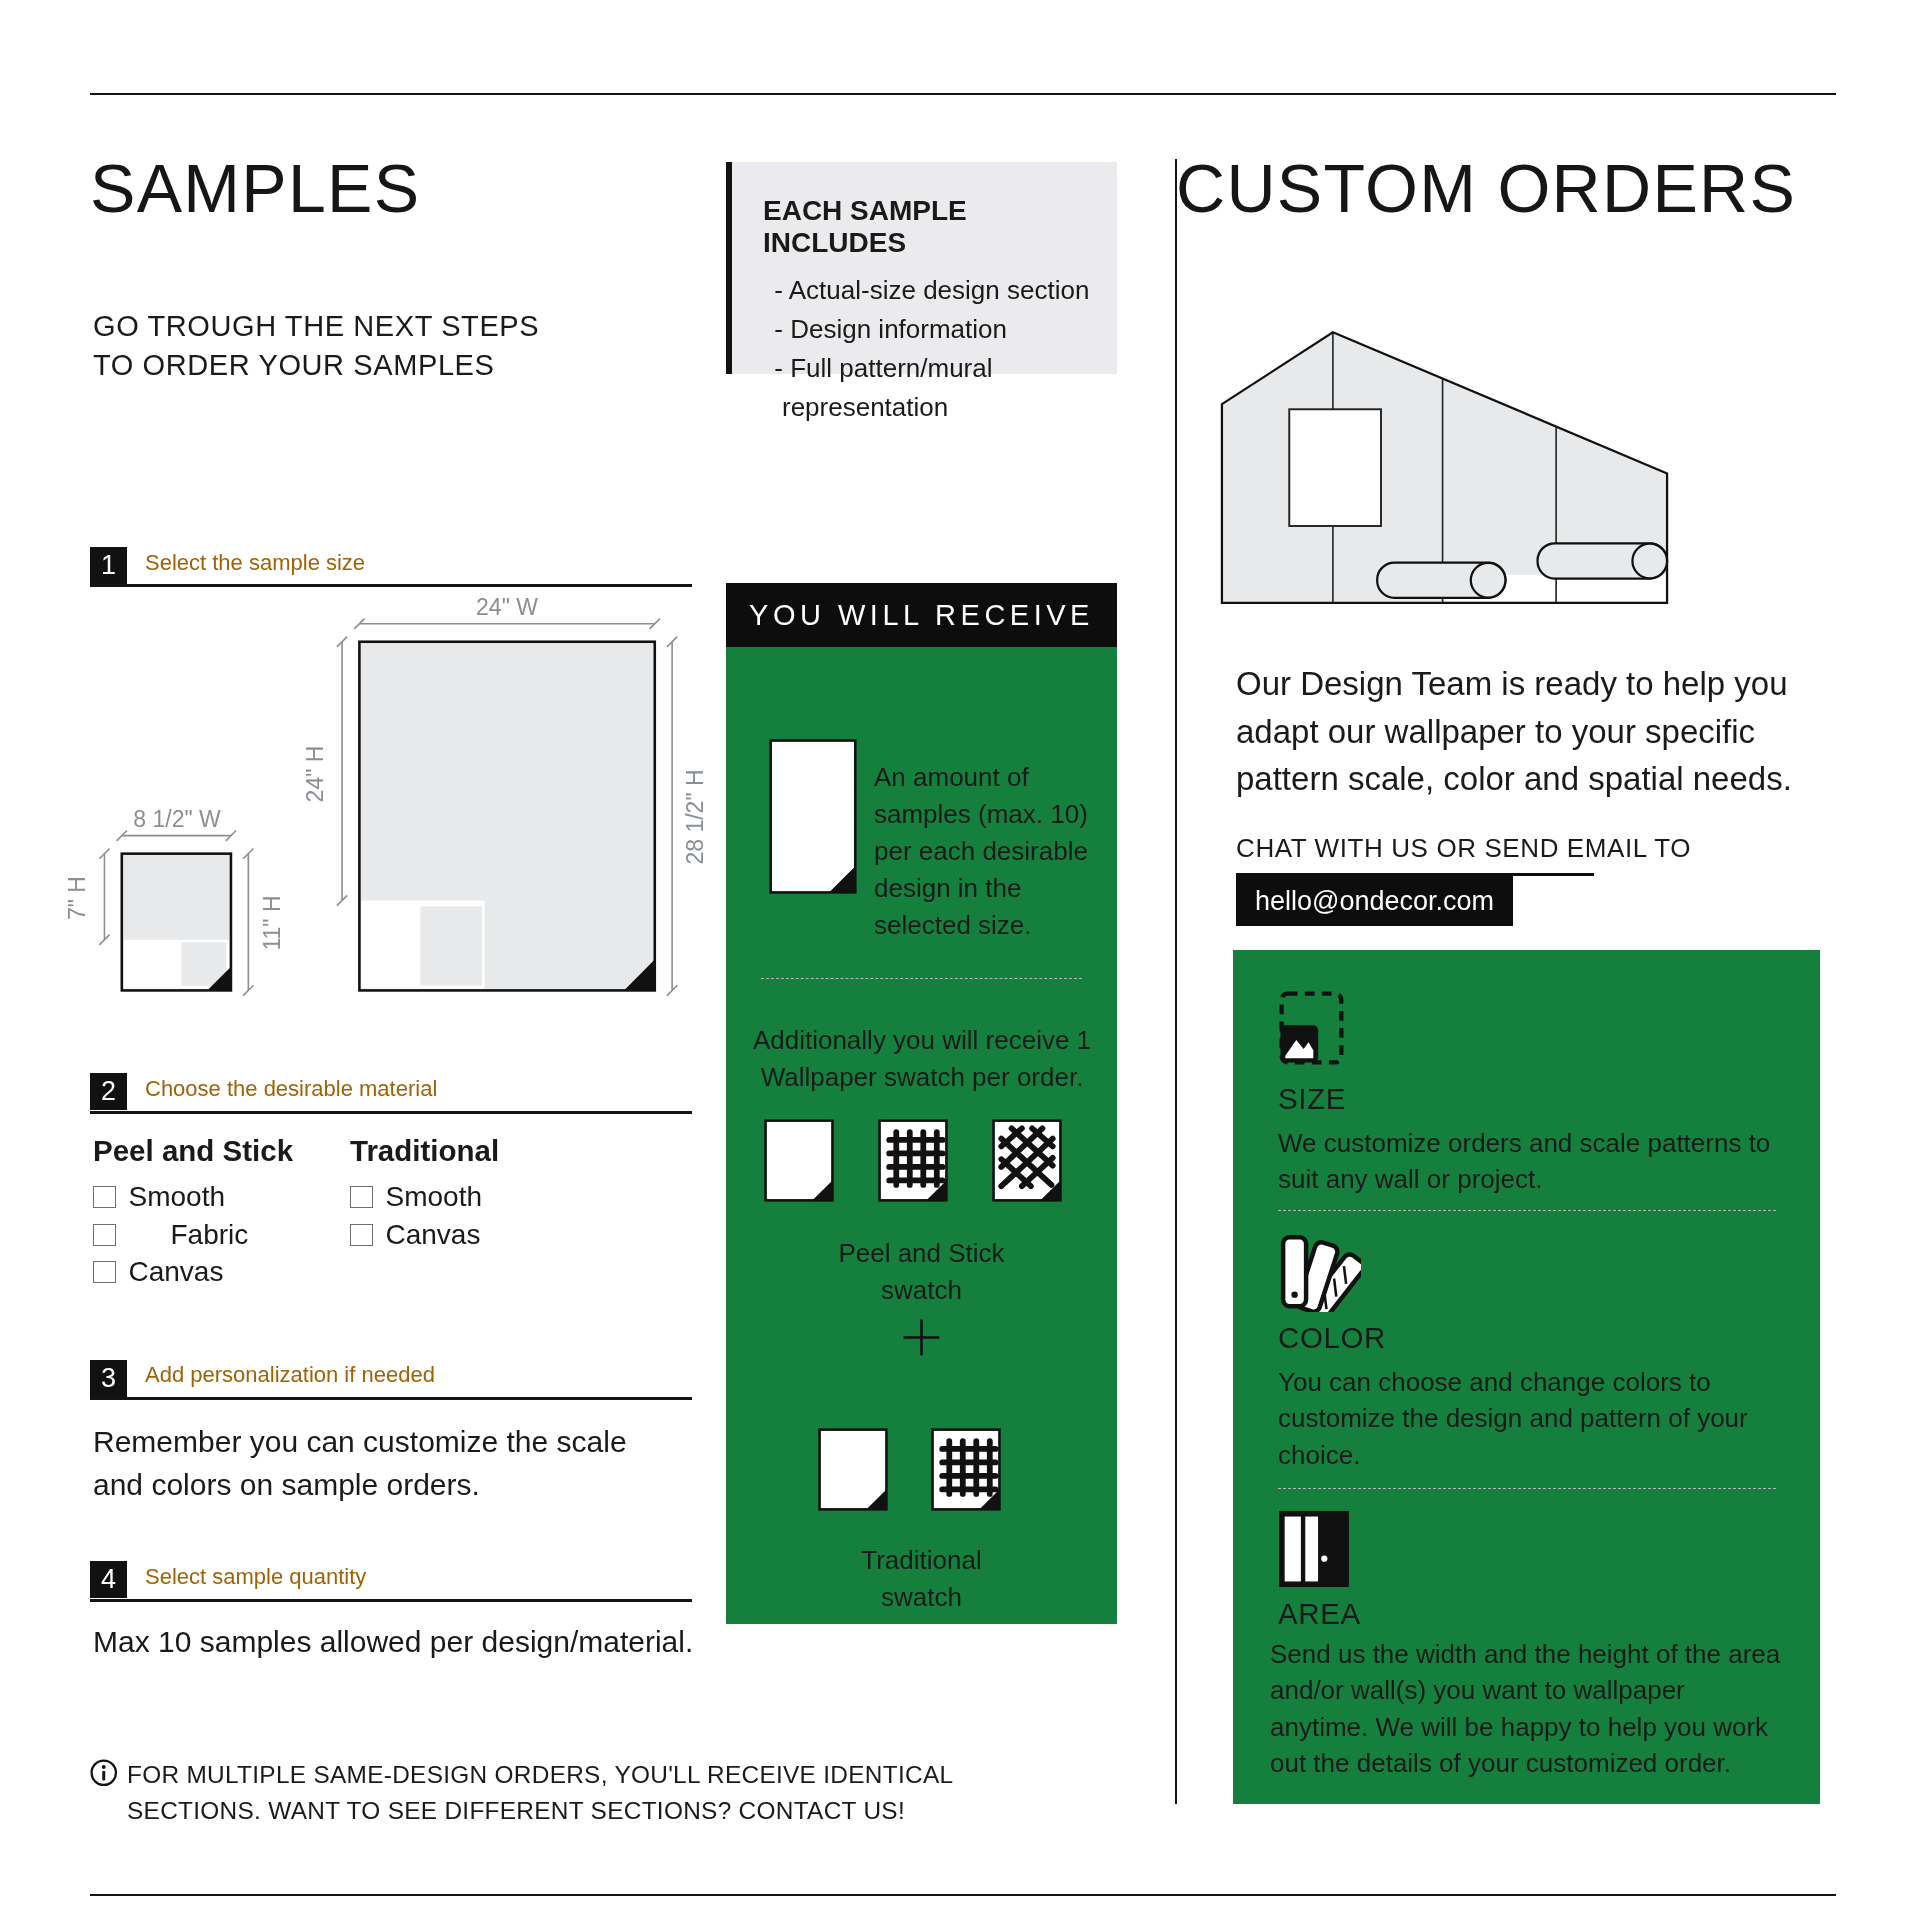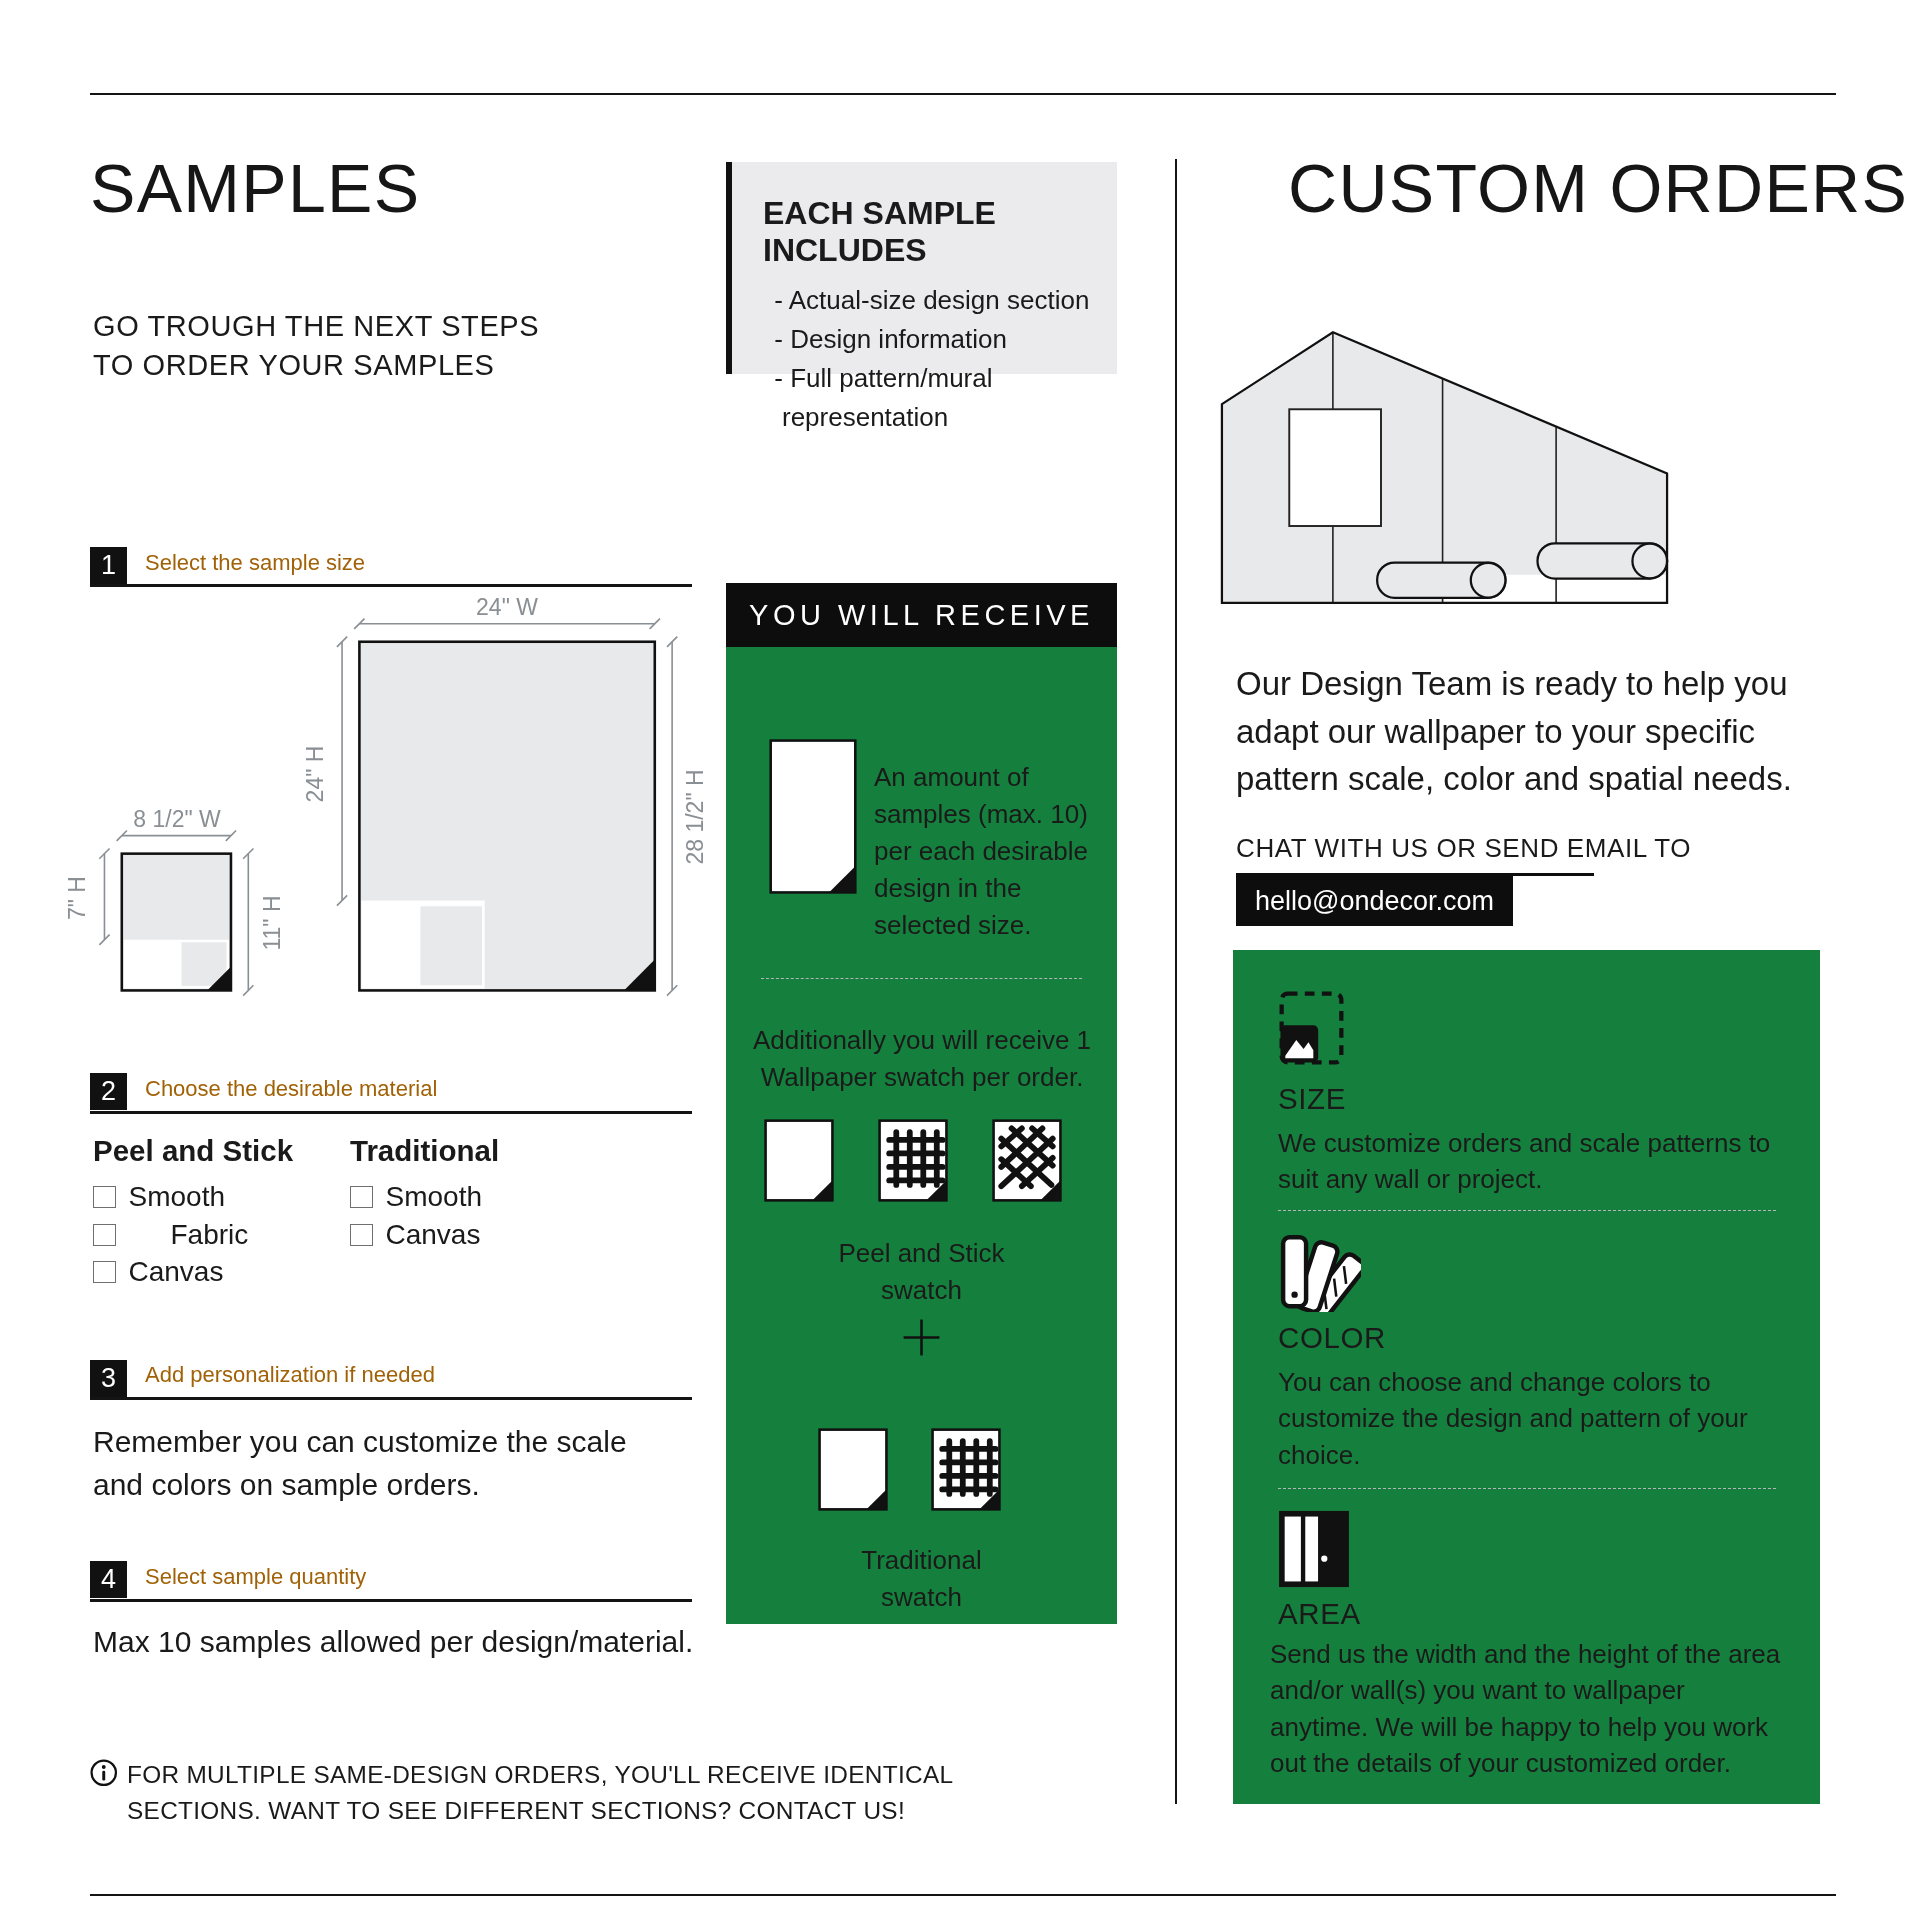--- a/index.html
+++ b/index.html
@@ -15,21 +15,21 @@
   .step-underline{position:absolute;height:2.6px;background:#141414;width:602px;}
   .dim-label{position:absolute;color:#8a8f94;font-size:23px;white-space:nowrap;}
   .hlabel{transform:translateX(-50%);}
   .vlabel{transform:translate(-50%,-50%) rotate(-90deg);}
   .mat-title{font-size:29.5px;font-weight:700;}
   .mat-opt{position:absolute;display:flex;align-items:center;}
   .checkbox{width:20.5px;height:20.5px;border:1.9px solid #6f6f6f;margin-right:13px;background:#fff;}
   .mat-opt span.lbl{font-size:28px;}
   .body-text{font-size:30px;line-height:1.42;}
   .includes-box{background:#ebebed;border-left:6.4px solid #111;}
-  .includes-title{font-size:32px;font-weight:700;}
+  .includes-title{font-size:28px;font-weight:700;}
   .includes-item{font-size:26px;line-height:1.5;padding-left:19px;text-indent:-7.7px;}
   .ywr-bar{background:#0d0d0d;color:#fff;display:flex;align-items:center;justify-content:center;
            font-size:29px;letter-spacing:4.5px;white-space:nowrap;}
   .gray-panel{background:#15803d;}
   .mid-text{font-size:26px;line-height:1.42;}
   .center{text-align:center;}
   .dashed-div{border-top:1.9px dashed #b4b6b8;height:0;}
   .chat-label{font-size:26px;letter-spacing:0.6px;white-space:nowrap;}
   .email-box{background:#0d0d0d;color:#fff;font-size:27px;padding:9.6px 19px;display:inline-block;}
   .feat-name{font-size:29.5px;letter-spacing:0.6px;}
@@ -232,21 +232,21 @@
         <line x1="19" y1="76" x2="102" y2="76"></line>
           <line x1="19" y1="97" x2="102" y2="97"></line>
       </g>
       <polygon points="108,128 108,97 77,128" fill="#111"></polygon>
     </svg>
   </span>
   <div class="abs mid-text center" style="left:825px;top:1542px;width:193px;">Traditional swatch</div>
 
   <div class="abs" style="left:1175px;top:159px;width:1.9px;height:1645px;background:#141414;"></div>
 
-  <div class="abs big-title" style="left:1288px;top:149px;">CUSTOM ORDERS</div>
+  <div class="abs big-title" style="left:1176px;top:149px;">CUSTOM ORDERS</div>
 
   <div class="abs" style="left:1220px;top:329px;">
     <svg width="449" height="276" viewBox="0 0 700 430">
       <polygon points="3,117 176,5 697,225 697,427 3,427" fill="#e7e9eb"></polygon>
       <rect x="349" y="383" width="346" height="42" fill="#ffffff"></rect>
       <g stroke="#222" stroke-width="2.5">
         <line x1="176" y1="5" x2="176" y2="427"></line>
         <line x1="347" y1="77" x2="347" y2="427"></line>
         <line x1="524" y1="152" x2="524" y2="427"></line>
       </g>

